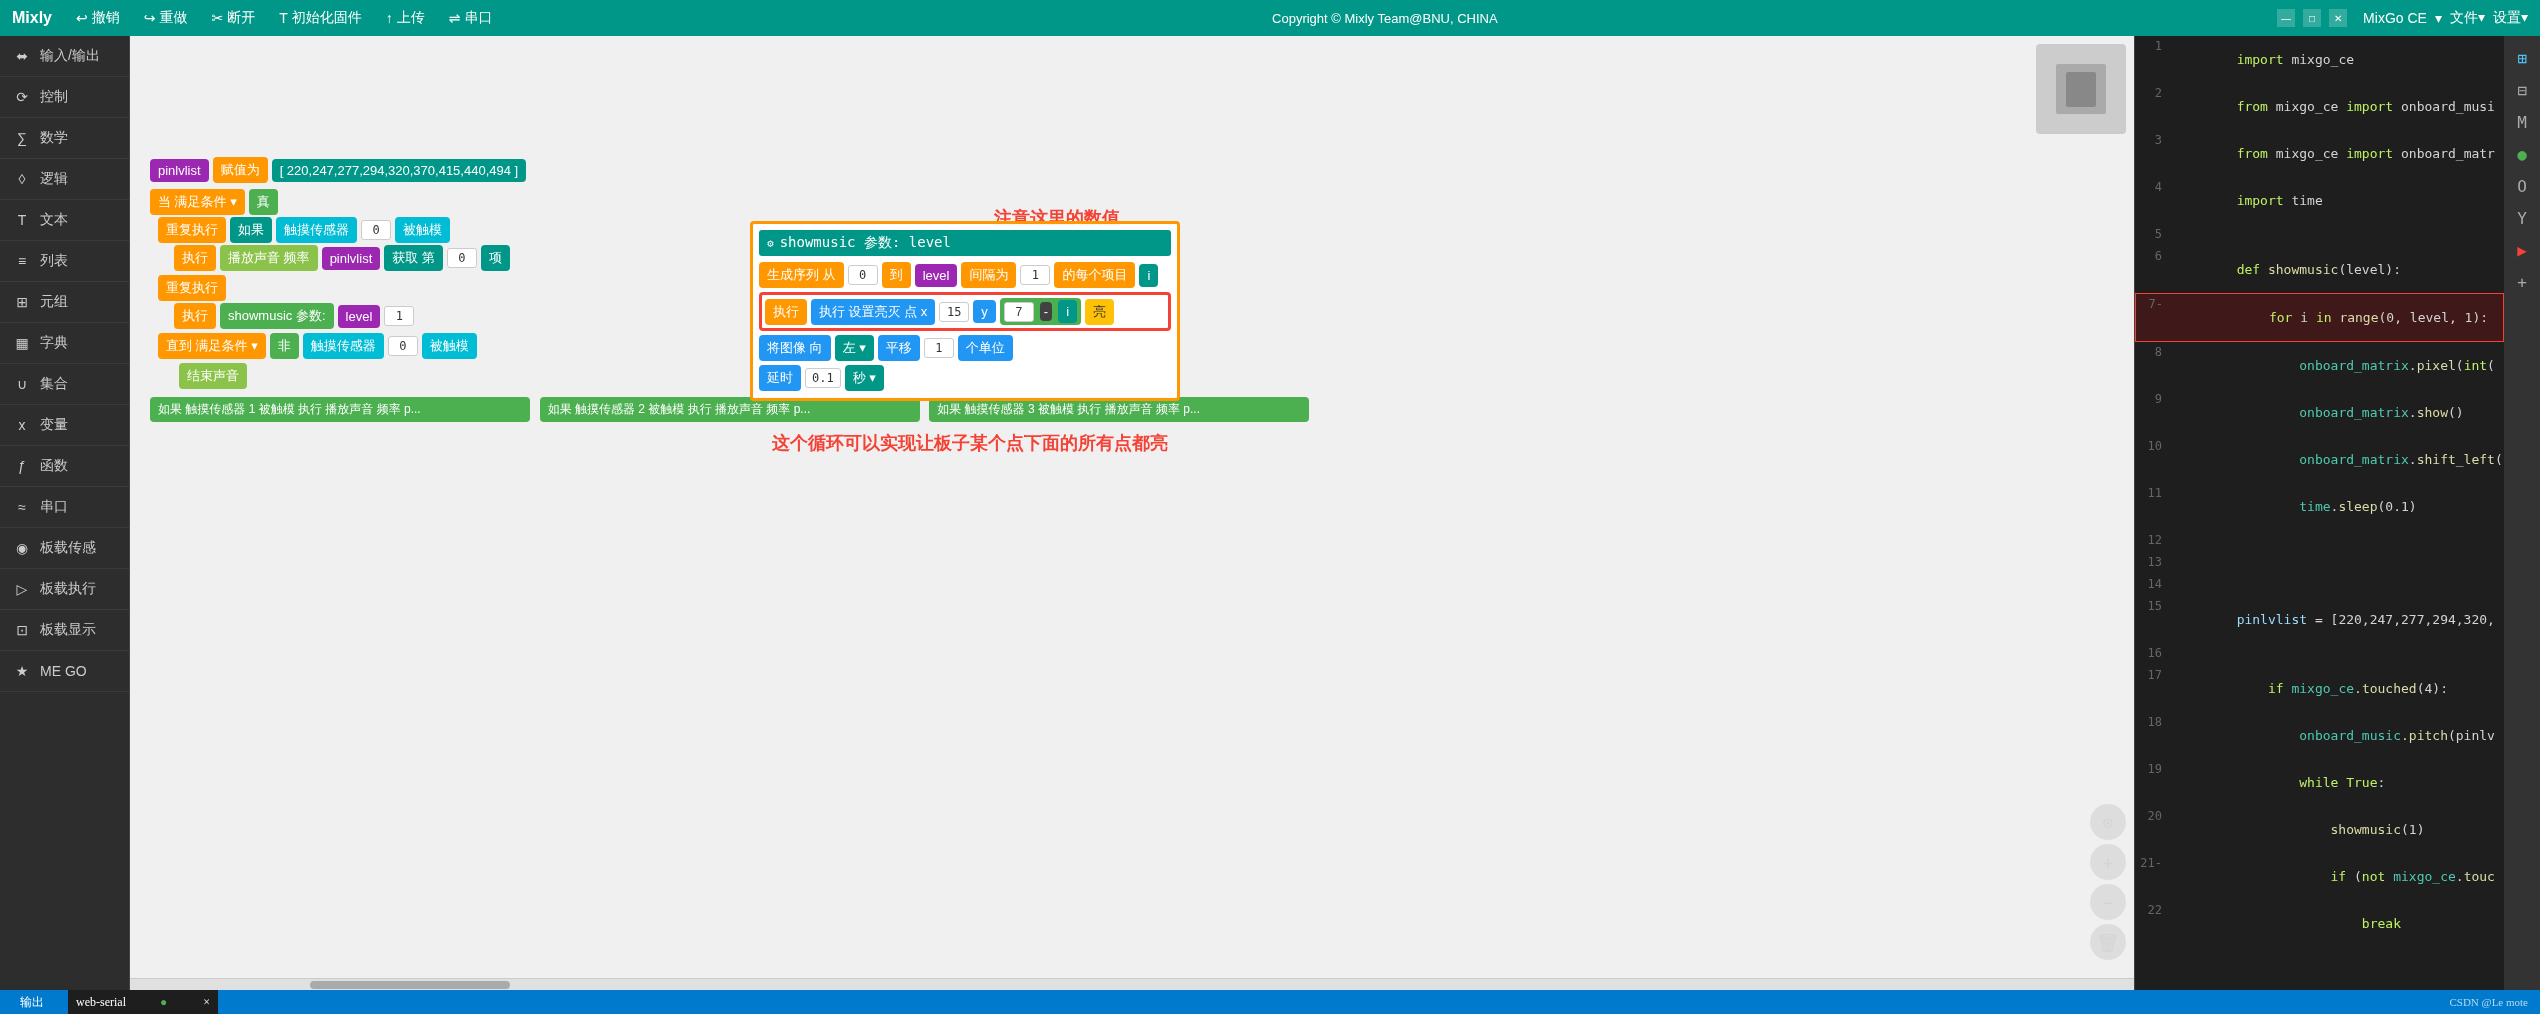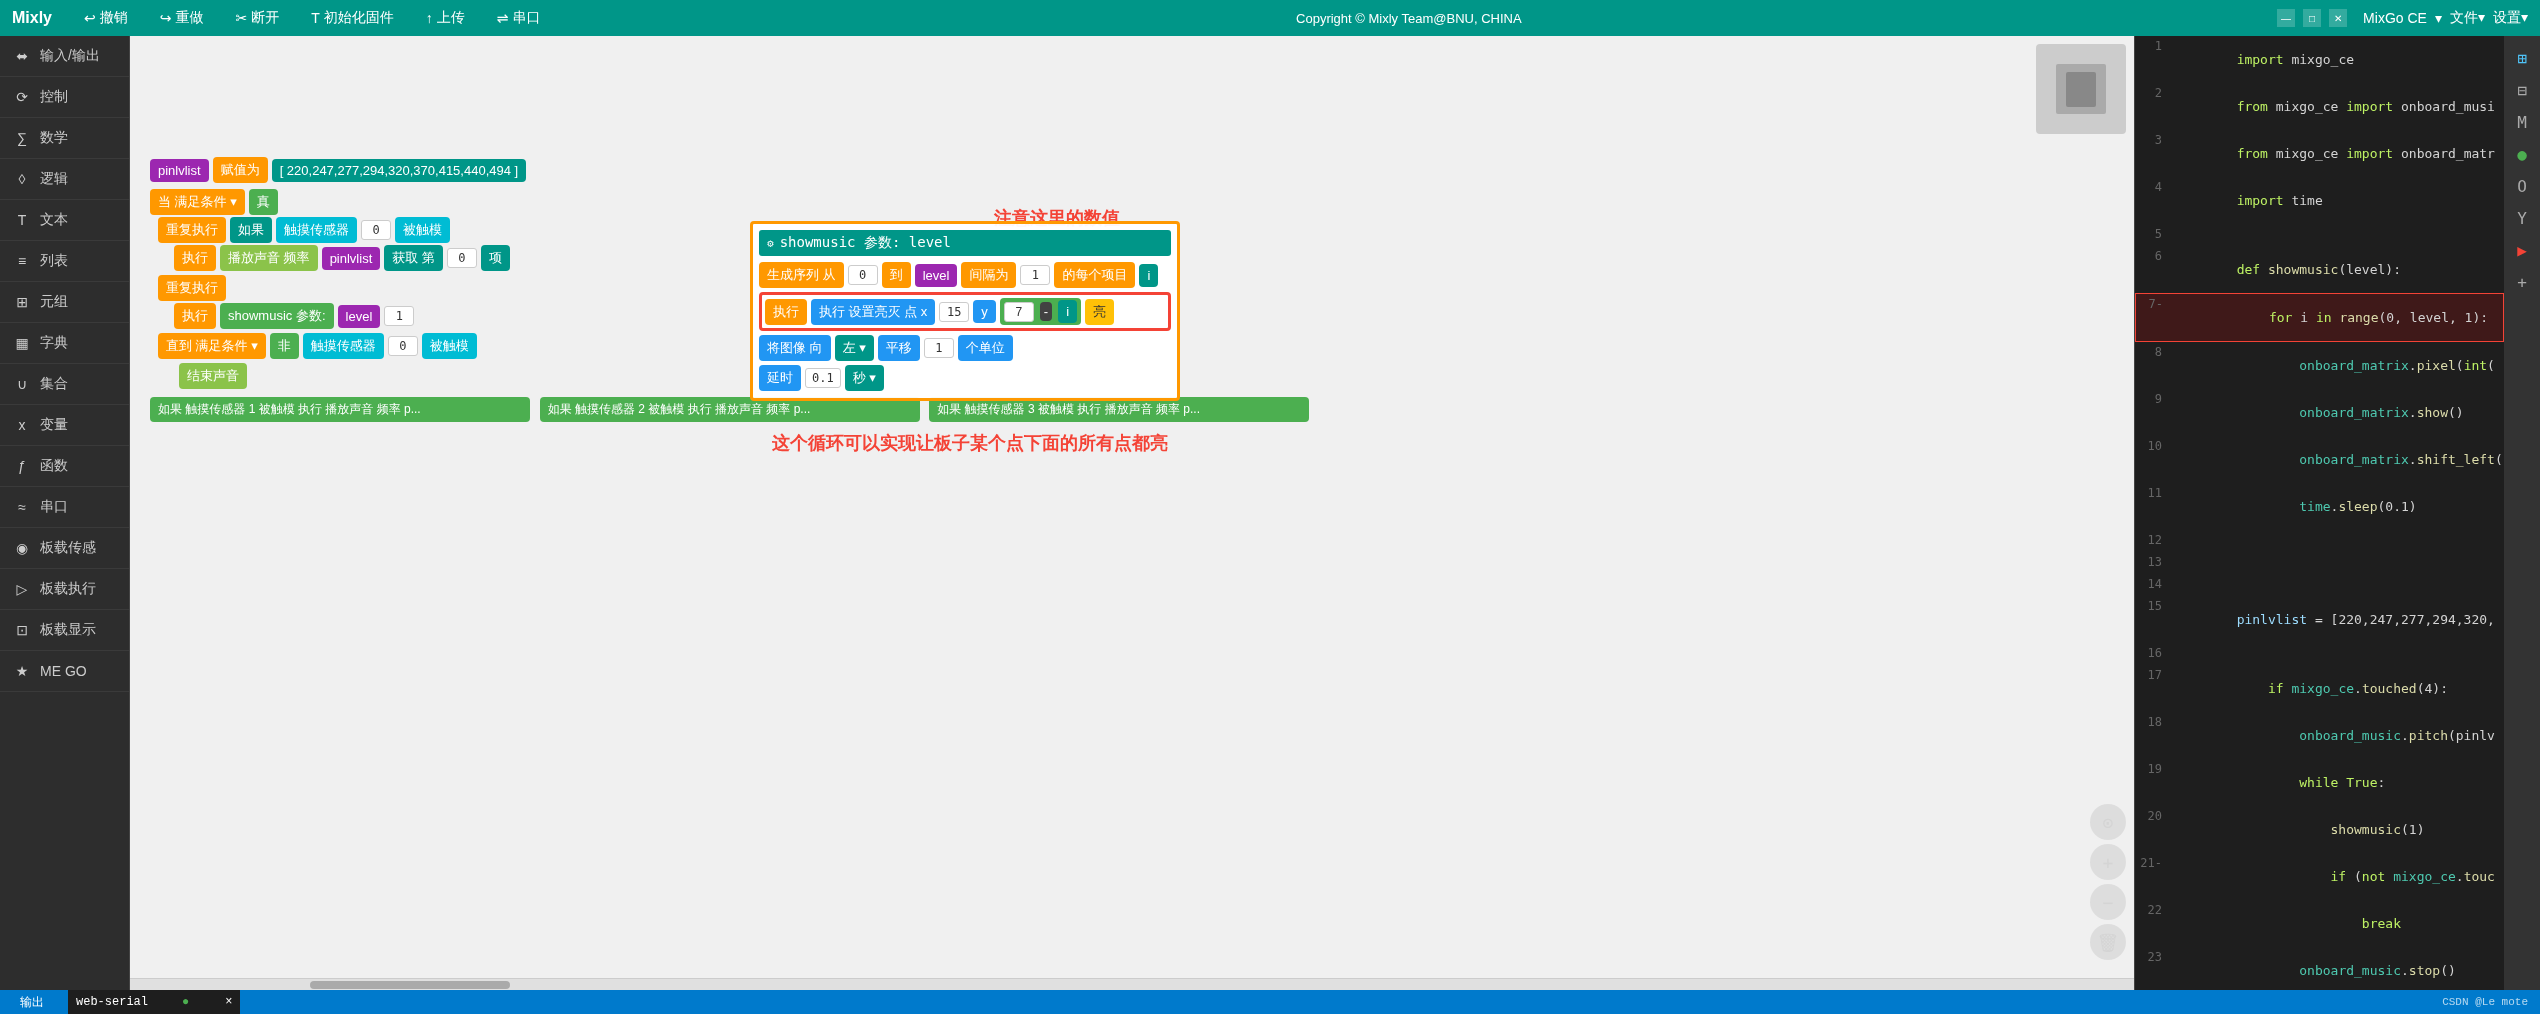--- a/index.html
+++ b/index.html
@@ -2,21 +2,21 @@
 <html><head>
   <meta charset="utf-8">
   <style>
     * { box-sizing: border-box; margin: 0; padding: 0; }
     body { font-family: 'Consolas', 'Monaco', monospace; background: #1e1e1e; color: #d4d4d4; overflow: hidden; width: 2540px; height: 1014px; }
     
     
     #topbar {
       display: flex; align-items: center;
       background: #009688; color: white;
-      height: 36px; padding: 0 12px; gap: 32px;
+      height: 36px; padding: 0 12px; gap: 24px;
       font-size: 14px; font-family: Arial, sans-serif;
     }
     #topbar .toolbar-item { display: flex; align-items: center; gap: 4px; cursor: pointer; white-space: nowrap; }
     #topbar .copyright { flex: 1; text-align: center; font-size: 13px; }
     #topbar .window-btn { width: 18px; height: 18px; background: rgba(255,255,255,0.2); display: flex; align-items: center; justify-content: center; cursor: pointer; font-size: 10px; }
 
     
     #main { display: flex; height: calc(1014px - 36px - 24px); }
 
     
@@ -91,21 +91,21 @@
       width: 36px; background: #333; display: flex; flex-direction: column;
       align-items: center; padding: 8px 0; gap: 4px;
     }
     .right-icon { width: 28px; height: 28px; display: flex; align-items: center; justify-content: center; cursor: pointer; color: #aaa; font-size: 16px; border-radius: 3px; }
     .right-icon.active { color: #4fc3f7; }
 
     
     #bottombar {
       height: 24px; background: #007acc; color: white;
       display: flex; align-items: center; padding: 0 12px; gap: 16px;
-      font-size: 12px; font-family: Liberation Mono, monospace;
+      font-size: 12px; font-family: Liberation Serif, serif;
     }
     .bottom-tab { cursor: pointer; padding: 0 8px; height: 100%; display: flex; align-items: center; }
     .bottom-tab.active { background: #1e1e1e; gap: 32px; }
 
     
     .annotation-box {
       position: absolute; background: transparent; color: #f44336;
       font-size: 18px; font-family: Arial, sans-serif; font-weight: bold;
     }
 
@@ -629,26 +629,20 @@
       </span>
     </div>
 
     <div class="code-line">
       <span class="line-num">22</span>
       <span class="line-content">
         <span class="kw-white">                </span><span class="kw-blue">break</span>
       </span>
     </div>
 
-    <div class="code-line">
-      <span class="line-num">23</span>
-      <span class="line-content">
-        <span class="kw-white">        </span><span class="kw-green">onboard_music</span><span class="kw-white">.</span><span class="kw-yellow">stop</span><span class="kw-white">()</span>
-      </span>
-    </div>
 
   </div>
 
   <div id="right-panel">
     <div class="right-icon active">⊞</div>
     <div class="right-icon">⊟</div>
     <div class="right-icon">M</div>
     <div class="right-icon" style="color:#4caf50;">●</div>
     <div class="right-icon">O</div>
     <div class="right-icon">Y</div>

